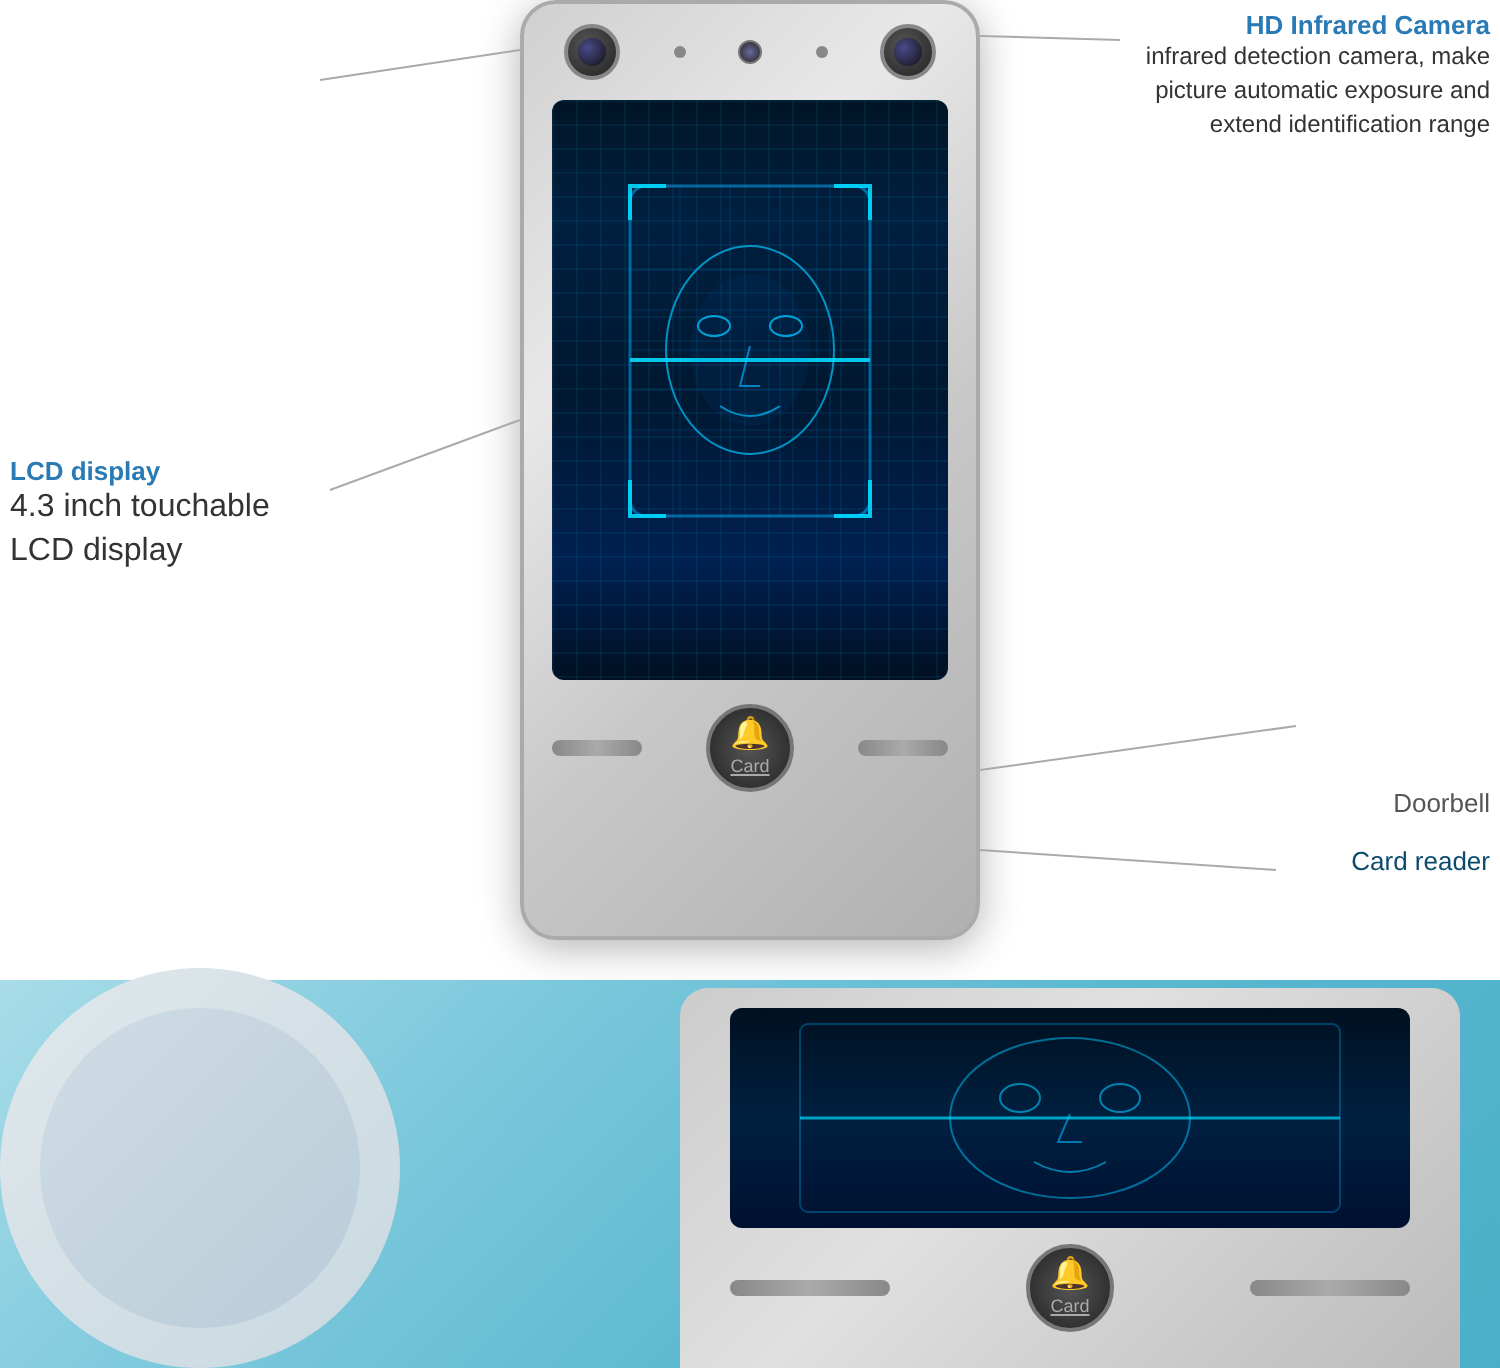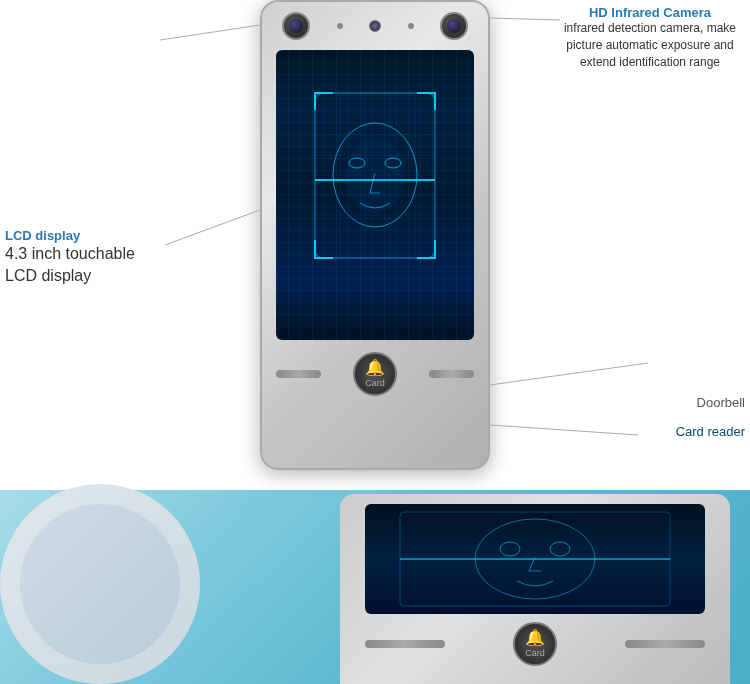--- a/index.html
+++ b/index.html
@@ -161,20 +161,21 @@
     .bell-icon {
       font-size: 16px;
       color: #ddd;
       line-height: 1;
     }
 
     .card-label {
       font-size: 9px;
       color: #aaa;
       margin-top: 2px;
+      text-decoration: underline;
     }
 
     
     .annotation {
       position: absolute;
     }
 
     
     .led-annotation {
       position: absolute;
@@ -213,21 +214,21 @@
       font-size: 16px;
       line-height: 1.4;
     }
 
     
     .hd-annotation {
       position: absolute;
       top: 5px;
       right: 5px;
       width: 190px;
-      text-align: center;
+      text-align: right;
     }
 
     .hd-title {
       color: #2a7ab5;
       font-size: 13px;
       font-weight: bold;
     }
 
     .hd-text {
       color: #333;

